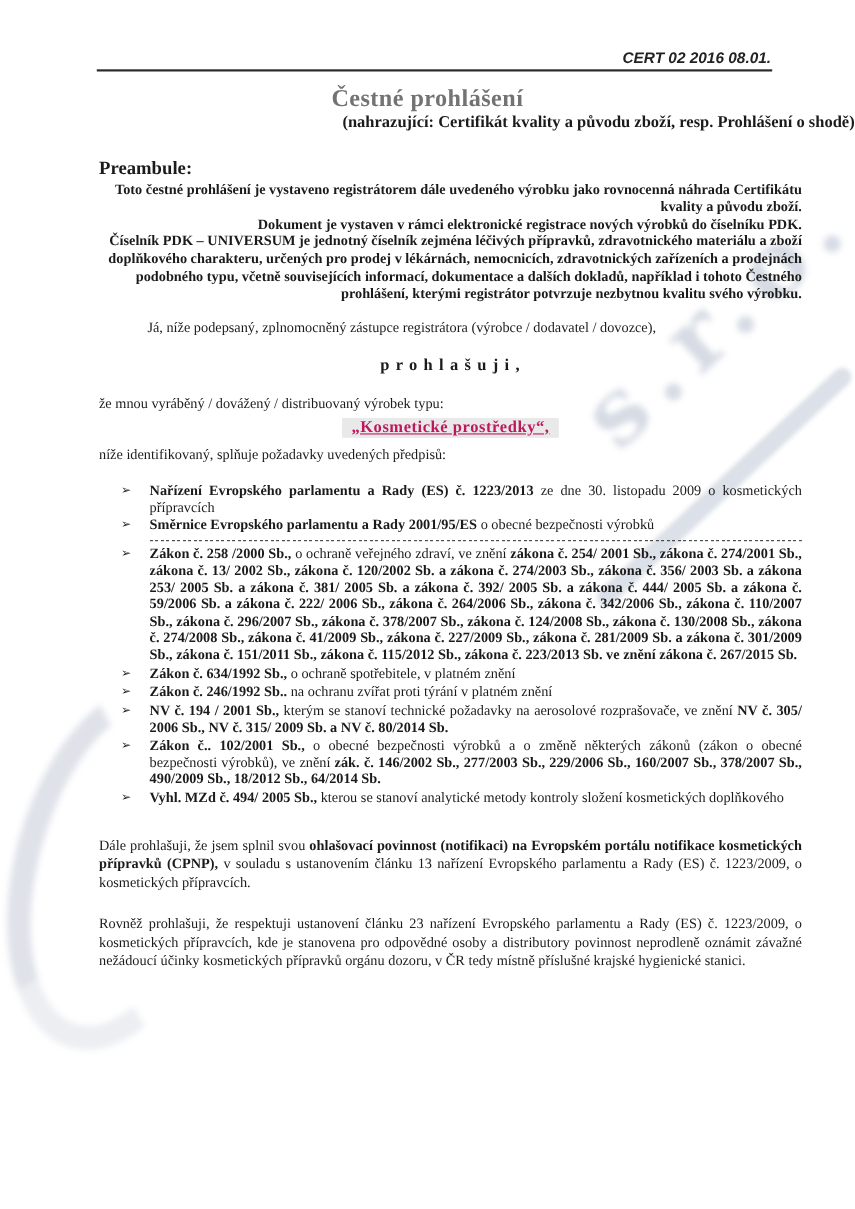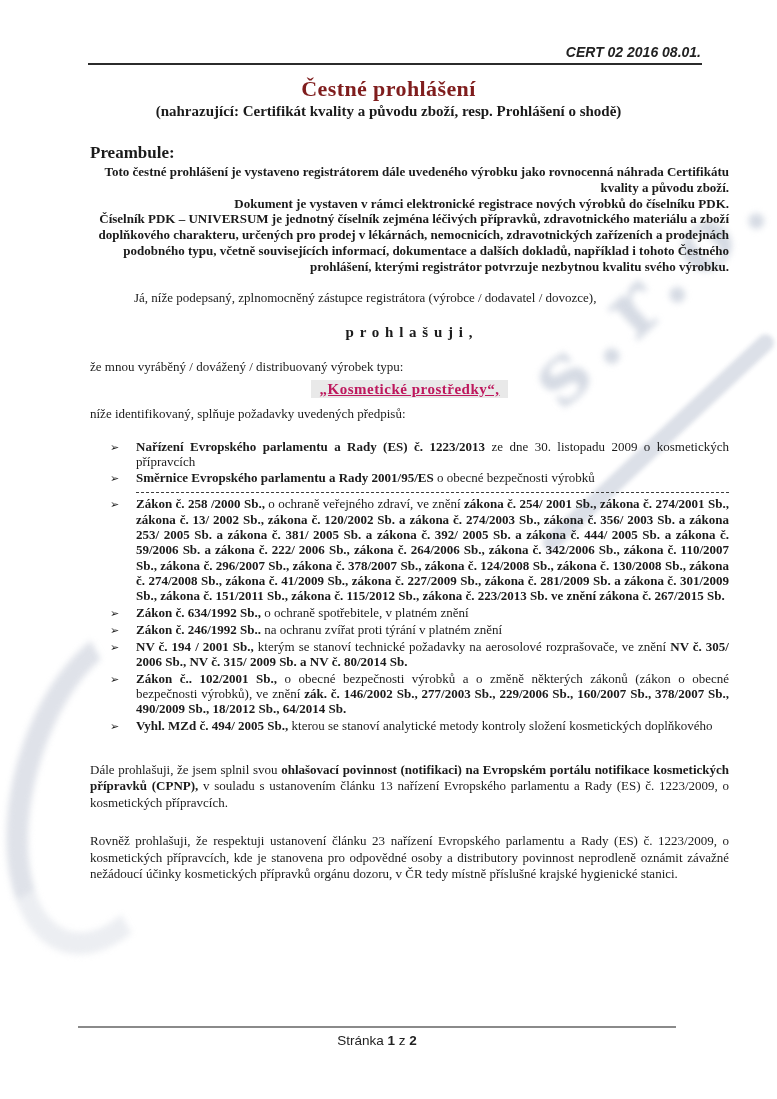--- a/index.html
+++ b/index.html
@@ -40,22 +40,22 @@
     filter:blur(3px);
   }
   
   .content{position:relative;z-index:1;}
   .doc-code{
     padding:44px 76px 0 0;text-align:right;
     font-family:"Liberation Sans",sans-serif;
     font-style:italic;font-weight:bold;font-size:14px;color:#222;
   }
   .top-rule{margin:3px 75px 0 88px;border-top:2px solid #2b2b2b;}
-  .title{margin:16px 0 0;text-align:center;font-size:22px;font-weight:bold;letter-spacing:.4px;color:#7f1d1d;}
-  .subtitle{text-align:center;font-size:15px;font-weight:bold;margin-top:6px;}
+  .title{margin:16px 0 0;text-align:center;font-size:22px;font-weight:bold;letter-spacing:.4px;color:#737373;}
+  .subtitle{text-align:right;font-size:15px;font-weight:bold;margin-top:6px;}
   .body-col{padding:0 48px 0 90px;}
   .preamble-heading{font-size:17px;font-weight:bold;margin-top:26px;}
   .preamble-body{margin-top:3px;}
   .preamble-body p{margin:0;font-weight:bold;line-height:15.8px;text-align:right;}
   .intro-line{margin:15px 0 0;text-indent:44px;}
   .declare-word{text-align:center;font-weight:bold;font-size:15px;margin-top:18px;letter-spacing:1px;}
   .product-intro{margin:19px 0 0;}
   .product-type-wrap{text-align:center;margin-top:6px;}
   .product-type{
     font-weight:bold;font-size:15px;letter-spacing:.5px;color:#be185d;
@@ -152,18 +152,14 @@
             <span class="reg-text"><span class="b">Vyhl. MZd č. 494/ 2005 Sb.,</span><span> kterou se stanoví analytické metody kontroly složení kosmetických doplňkového</span></span>
           </div>
         </div>
 
       <div class="closing">
         <p><span>Dále prohlašuji, že jsem splnil svou </span><span class="b">ohlašovací povinnost (notifikaci) na Evropském portálu notifikace kosmetických přípravků (CPNP),</span><span> v souladu s ustanovením článku 13 nařízení Evropského parlamentu a Rady (ES) č. 1223/2009, o kosmetických přípravcích.</span></p>
         <p><span>Rovněž prohlašuji, že respektuji ustanovení článku 23 nařízení Evropského parlamentu a Rady (ES) č. 1223/2009, o kosmetických přípravcích, kde je stanovena pro odpovědné osoby a distributory povinnost neprodleně oznámit závažné nežádoucí účinky kosmetických přípravků orgánu dozoru, v ČR tedy místně příslušné krajské hygienické stanici.</span></p>
       </div>
     </div>
 
-    <div class="footer">
-      <div class="footer-rule"></div>
-      <div class="page-number"><span>Stránka </span><span class="b">1</span><span> z </span><span class="b">2</span></div>
-    </div>
   </div>
 </div>
 
 </body></html>

